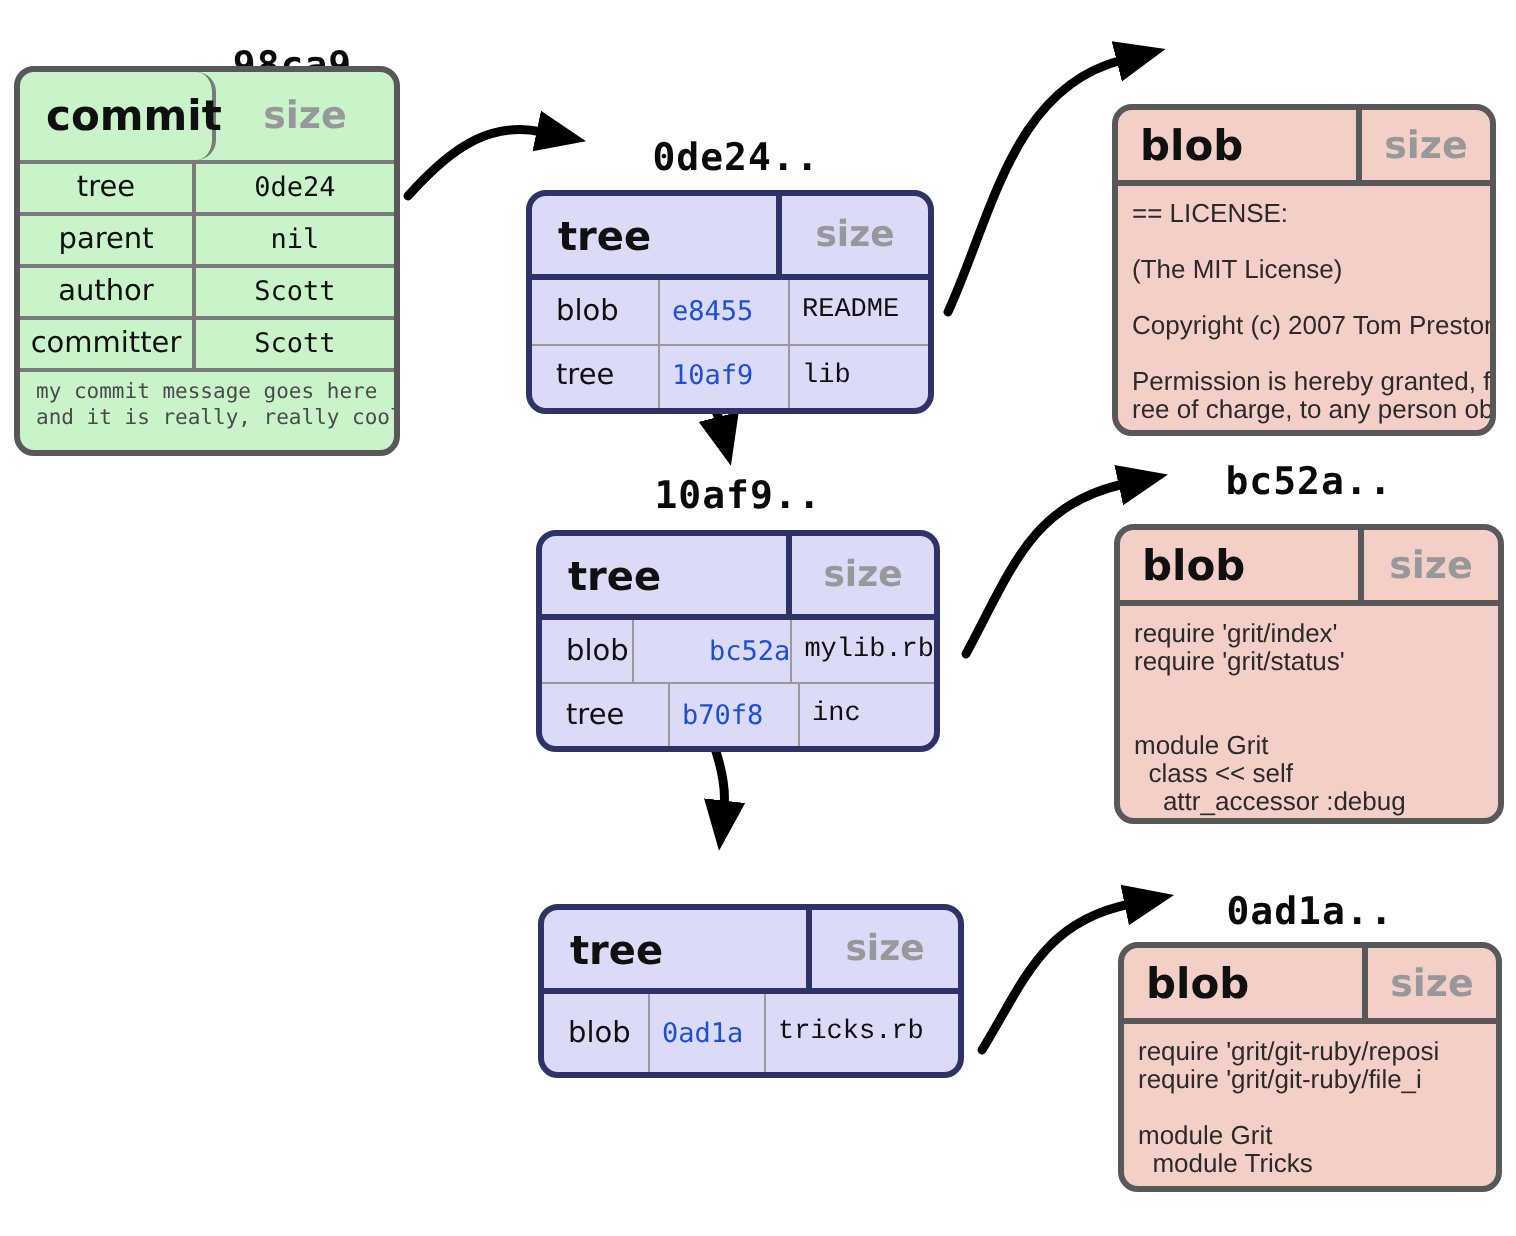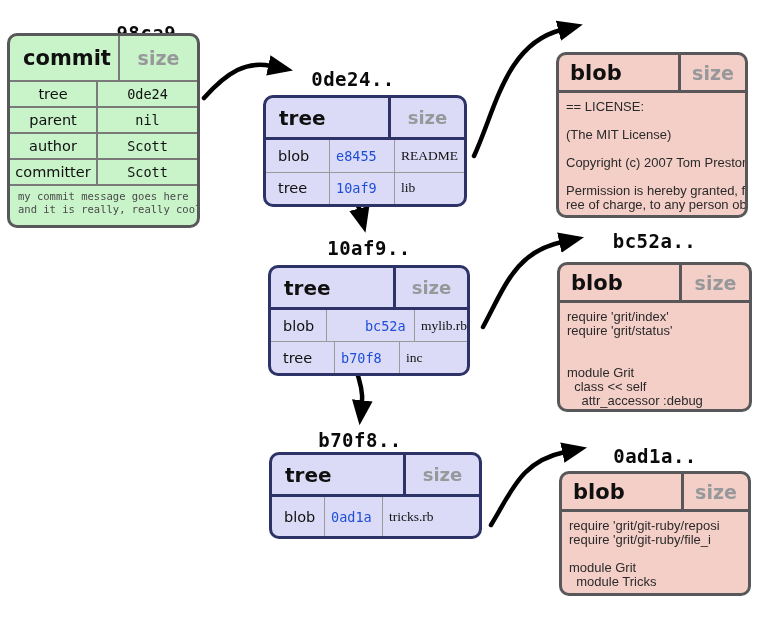--- a/index.html
+++ b/index.html
@@ -24,23 +24,23 @@
     position: absolute;
     border-radius: 10px;
     display: flex;
     flex-direction: column;
     overflow: hidden;
   }
   
   .commit-box { background: var(--commit_fill, #c9f3c9); border: 3.5px solid var(--outer_border, #58585a); }
   .c-hdr { display: flex; height: 46px; border-bottom: 2px solid var(--inner_line, #7a7a7a); }
   .c-hdr-type {
-    width: 110px; border-right: 2px solid var(--inner_line, #7a7a7a);
+    width: 98px; border-right: 2px solid var(--inner_line, #7a7a7a);
     display: flex; align-items: center; padding-left: 13px;
-    font-weight: 700; font-size: 21px; color: #101010;
+    font-weight: 700; font-size: 21px; color: #101010; border-radius: 10px;
   }
   .c-hdr-size { flex: 1; display: flex; align-items: center; justify-content: center;
     font-weight: 700; font-size: 19px; color: var(--size_text, #96989a); }
   .c-row { display: flex; height: 26px; border-bottom: 2px solid var(--inner_line, #7a7a7a); }
   .c-key {
     width: 88px; border-right: 2px solid var(--inner_line, #7a7a7a);
     display: flex; align-items: center; justify-content: center;
     font-size: 14.5px; color: #101010;
   }
   .c-val {
@@ -69,21 +69,21 @@
     display: flex; align-items: center; padding-left: 12px;
     border-right: 1.5px solid #9a9a9a; font-size: 14.5px; color: #101010;
   }
   .t-hash {
     display: flex; align-items: center; padding-left: 6px;
     border-right: 1.5px solid #9a9a9a;
     font-family: "DejaVu Sans Mono", monospace; font-size: 13.5px; color: #1d4ed8;
   }
   .t-name {
     flex: 1; display: flex; align-items: center; padding-left: 6px;
-    font-family: Liberation Serif, serif; font-size: 13.5px; color: #101010;
+    font-family: Liberation Mono, monospace; font-size: 13.5px; color: #101010;
   }
   
   .blob-box { background: var(--blob_fill, #f4cfc8); border: 3.5px solid var(--outer_border, #58585a); }
   .b-hdr { display: flex; height: 38px; border-bottom: 3px solid var(--outer_border, #58585a); }
   .b-hdr-type {
     width: 122px; border-right: 3px solid var(--outer_border, #58585a);
     display: flex; align-items: center; padding-left: 11px;
     font-weight: 700; font-size: 21px; color: #101010;
   }
   .b-hdr-size { flex: 1; display: flex; align-items: center; justify-content: center;
@@ -135,21 +135,21 @@
       <div class="c-val">Scott</div>
     </div>
     <div class="c-row">
       <div class="c-key">committer</div>
       <div class="c-val">Scott</div>
     </div>
     <div class="c-msg">my commit message goes here
 and it is really, really cool</div>
   </div>
 
-  <div class="hash-label" style="left:251px; top:68px; width:204px;">0de24..</div>
+  <div class="hash-label" style="left:266px; top:68px; width:204px;">0de24..</div>
 
   <div class="obox tree-box" style="left:263px; top:95px; width:204px; height:112px;">
     <div class="t-hdr">
       <div class="t-hdr-type" style="width:125px;">tree</div>
       <div class="t-hdr-size">size</div>
     </div>
     <div class="t-row">
       <div class="t-type" style="width:64px;">blob</div>
       <div class="t-hash" style="width:65px;">e8455</div>
       <div class="t-name">README</div>
@@ -173,21 +173,20 @@
       <div class="t-hash" style="width:65px;margin-left:32px;">bc52a</div>
       <div class="t-name">mylib.rb</div>
     </div>
     <div class="t-row">
       <div class="t-type" style="width:64px;">tree</div>
       <div class="t-hash" style="width:65px;">b70f8</div>
       <div class="t-name">inc</div>
     </div>
   </div>
 
-  <div class="hash-label" style="left:254px; top:429px; width:212px;">b70f8..</div>
 
   <div class="obox tree-box" style="left:269px; top:452px; width:213px; height:87px;">
     <div class="t-hdr">
       <div class="t-hdr-type" style="width:134px;">tree</div>
       <div class="t-hdr-size">size</div>
     </div>
     <div class="t-row">
       <div class="t-type" style="width:53px;">blob</div>
       <div class="t-hash" style="width:58px;text-align:center;">0ad1a</div>
       <div class="t-name">tricks.rb</div>

